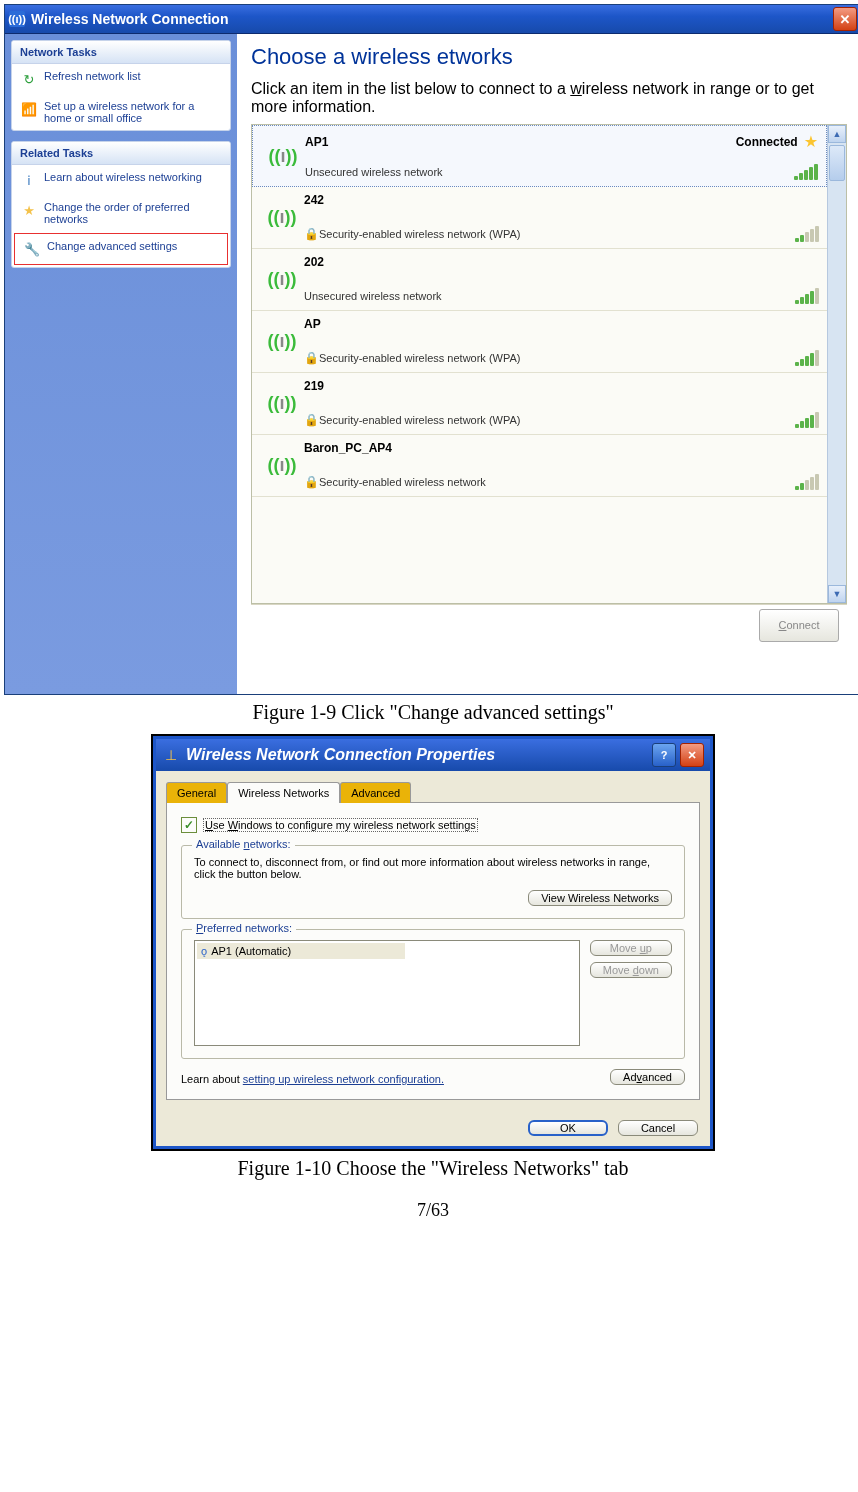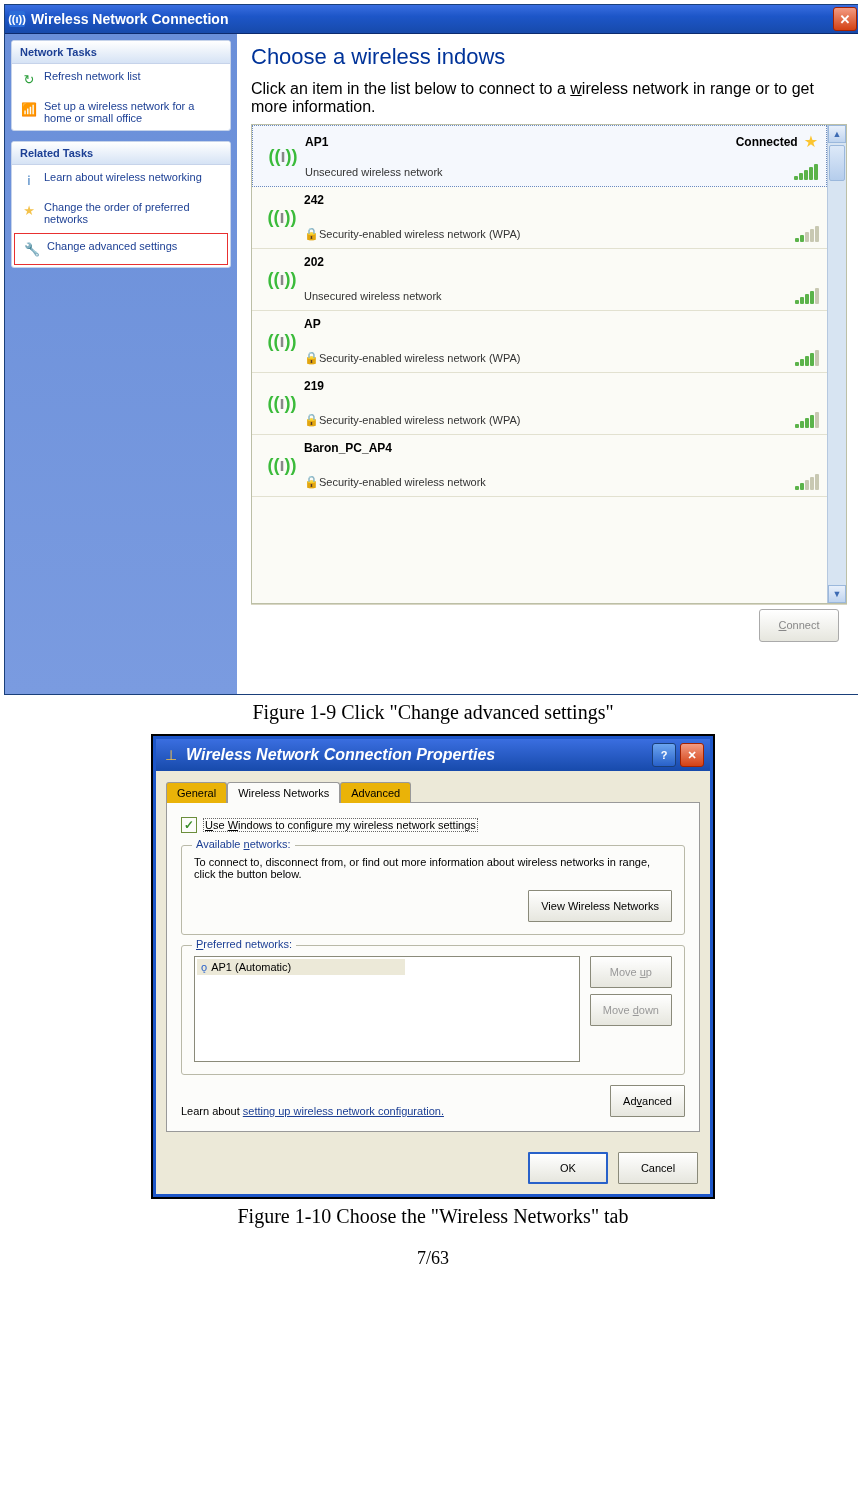--- a/index.html
+++ b/index.html
@@ -53,21 +53,21 @@
   .tab{padding:4px 10px;border:1px solid #999;border-bottom:none;background:#eab308;font-size:11px;cursor:pointer;position:relative;top:1px;border-radius:3px 3px 0 0}
   .tab.active{background:#fcfcfa;z-index:2}
   .tabpanel{margin:0 10px 10px;padding:14px;background:#fcfcfa;border:1px solid #999;box-sizing:border-box}
   .chkrow{display:flex;align-items:center;gap:6px;margin-bottom:12px}
   .chk{width:14px;height:14px;border:1px solid #6b8e3b;display:flex;align-items:center;justify-content:center;color:#3b8e2b;font-size:12px;font-weight:bold;cursor:pointer}
   .dotted{border:1px dotted #666;padding:0 1px}
   .fieldset{border:1px solid #b9b9a8;border-radius:3px;padding:10px 12px 12px;margin-bottom:10px;position:relative}
   .legend{position:absolute;top:-8px;left:10px;background:#fcfcfa;padding:0 4px;color:#1c3f94;font-size:11px}
   .fs-text{font-size:11px;margin-bottom:10px}
   .btnrow{display:flex;justify-content:flex-end;gap:8px}
-  .xpb{height:32px;padding:0 12px;background:linear-gradient(#fff,#e6e6de);border:1px solid #8a8a7a;border-radius:1px;font-size:11px;cursor:pointer}
+  .xpb{height:16px;padding:0 12px;background:linear-gradient(#fff,#e6e6de);border:1px solid #8a8a7a;border-radius:6px;font-size:11px;cursor:pointer}
   .xpb.dis{color:#999;cursor:default}
   .preflist{border:1px solid #8a8a7a;background:#fff;height:100px;padding:2px}
   .prefrow{display:flex;align-items:center;gap:4px;font-size:11px;background:#ece9d8;padding:2px 4px;width:200px;cursor:pointer}
   .prefcol{display:flex;gap:10px}
   .movecol{display:flex;flex-direction:column;gap:6px;justify-content:flex-start}
   .prefbtns{display:flex;gap:8px;margin-top:10px}
   .learnrow{display:flex;align-items:flex-end;justify-content:space-between;margin-top:8px}
   .link{color:#1c3f94;text-decoration:underline;cursor:pointer}
   .okrow{display:flex;justify-content:flex-end;gap:10px;padding:10px 12px}
   .okbtn{border:2px solid #2861c9}
@@ -107,21 +107,21 @@
           <span class="side-icon" style="color:#f4c24b">★</span>
           <span>Change the order of preferred networks</span>
         </div>
         <div class="sideitem hl">
           <span class="side-icon" style="color:#d96b2b">🔧</span>
           <span>Change advanced settings</span>
         </div>
       </div>
     </div>
     <div class="content">
-      <div class="ctitle">Choose a wireless indows</div>
+      <div class="ctitle">Choose a wireless etworks</div>
       <div class="cdesc">
         <span>Click an item in the list below to connect to a </span><span class="u">w</span><span>ireless network in range or to get more information.</span>
       </div>
       <div class="netbox">
         <div class="netlist" id="netlist">
               <div class="netitem sel">
                 <div class="anticon">
                   <span style="font-size:18px">((<span style="color:#888">ı</span>))</span>
                 </div>
                 <div class="netinfo">

